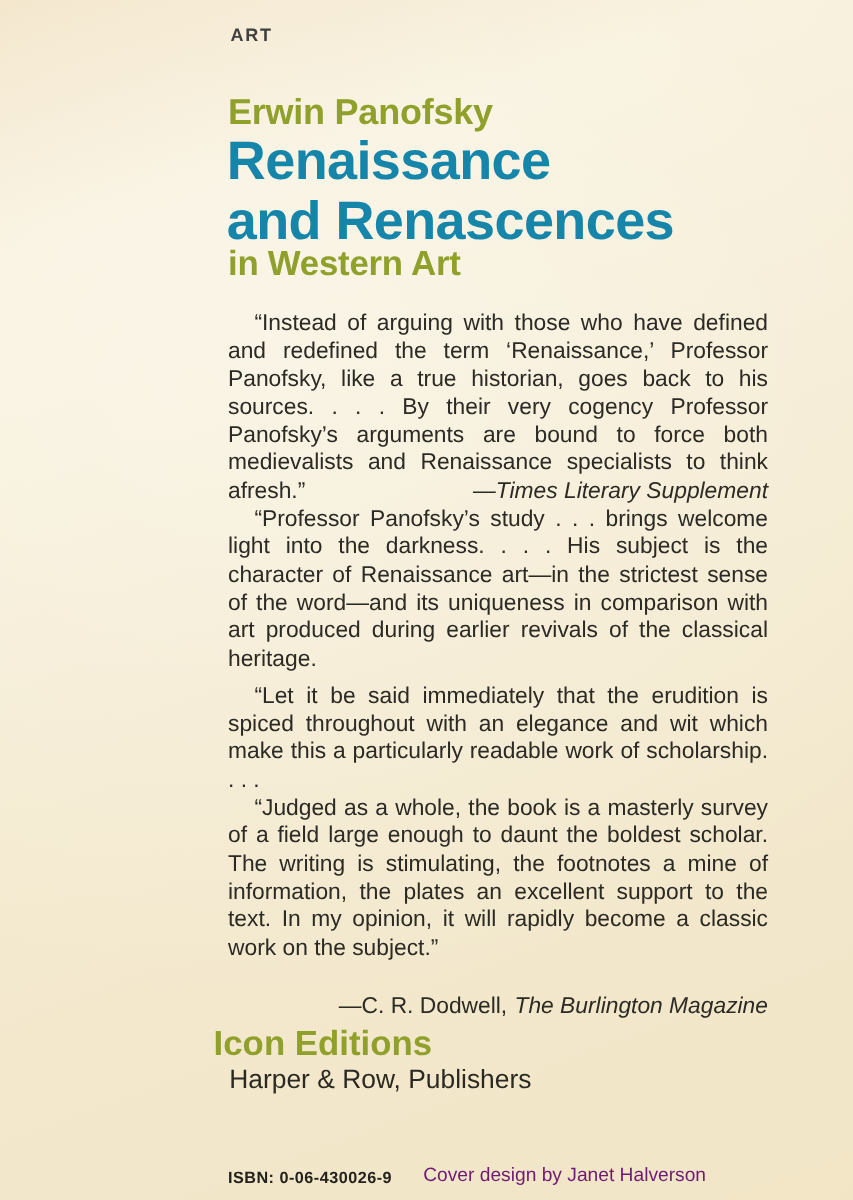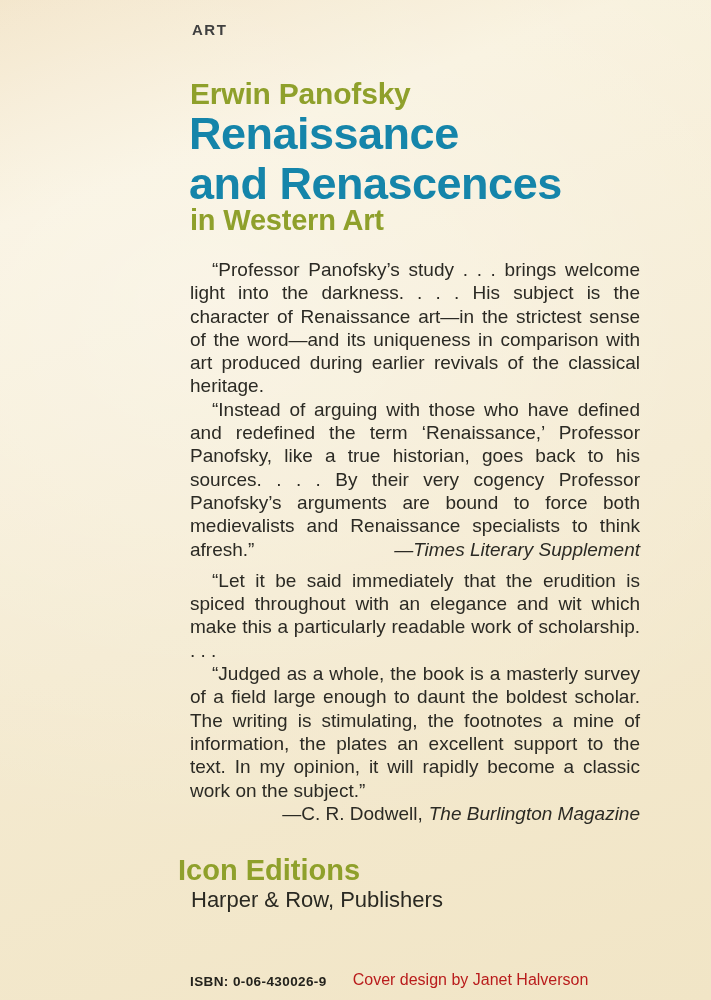--- a/index.html
+++ b/index.html
@@ -40,53 +40,53 @@
     letter-spacing:-0.2px;
   }
   .reviews{
     position:absolute;left:190px;top:258px;width:450px;
     font-size:19px;line-height:23.3px;color:var(--ink);
     text-align:justify;
   }
   .reviews p{margin:0;text-indent:22px;}
   .reviews p.gap-above{margin-top:8px;}
   .pull-right{float:right;font-style:italic;text-indent:0;}
-  .attr-line{text-align:right;text-indent:0;}
+  .attr-line{text-align:right;text-indent:0;margin-top:25px;}
   .attr-line .src{font-style:italic;margin-left:0.32em;}
   .imprint{
     position:absolute;left:178px;top:856px;
     font-size:29px;font-weight:bold;line-height:1;color:var(--olive);
   }
   .publisher-name{
     position:absolute;left:191px;top:889px;
     font-size:22px;line-height:1;color:#2a2922;font-weight:500;
   }
   .footer-line{
     position:absolute;left:190px;top:971px;width:460px;
     display:flex;align-items:flex-end;
   }
   .isbn{font-size:13.5px;font-weight:bold;letter-spacing:0.4px;color:#23221c;}
-  .credit{font-size:16px;color:#b91c1c;margin-left:26px;}
+  .credit{font-size:16px;color:#701a75;margin-left:26px;}
 </style>
 </head>
 <body>
 
 <div class="cover">
 
   <div class="art-label">ART</div>
 
   <div>
     <div class="author">Erwin Panofsky</div>
     <h1 class="title"><span>Renaissance</span><br><span>and Renascences</span></h1>
     <div class="subtitle">in Western Art</div>
   </div>
 
   <div class="reviews">
+    <p><span>“Instead of arguing with those who have defined and redefined the term ‘Renaissance,’ Professor Panofsky, like a true historian, goes back to his sources. . . . By their very cogency Professor Panofsky’s arguments are bound to force both medievalists and Renaissance specialists to think afresh.”</span> <span class="pull-right">—Times Literary Supplement</span></p>
     <p>“Professor Panofsky’s study . . . brings welcome light into the darkness. . . . His subject is the character of Renaissance art—in the strictest sense of the word—and its uniqueness in comparison with art produced during earlier revivals of the classical heritage.</p>
-    <p><span>“Instead of arguing with those who have defined and redefined the term ‘Renaissance,’ Professor Panofsky, like a true historian, goes back to his sources. . . . By their very cogency Professor Panofsky’s arguments are bound to force both medievalists and Renaissance specialists to think afresh.”</span> <span class="pull-right">—Times Literary Supplement</span></p>
     <p class="gap-above">“Let it be said immediately that the erudition is spiced throughout with an elegance and wit which make this a particularly readable work of scholarship. . . .</p>
     <p>“Judged as a whole, the book is a masterly survey of a field large enough to daunt the boldest scholar. The writing is stimulating, the footnotes a mine of information, the plates an excellent support to the text. In my opinion, it will rapidly become a classic work on the subject.”</p>
     <div class="attr-line"><span>—C. R. Dodwell,</span><span class="src">The Burlington Magazine</span></div>
   </div>
 
   <div class="imprint">Icon Editions</div>
   <div class="publisher-name">Harper &amp; Row, Publishers</div>
 
   <div class="footer-line">
     <span class="isbn">ISBN: 0-06-430026-9</span>

